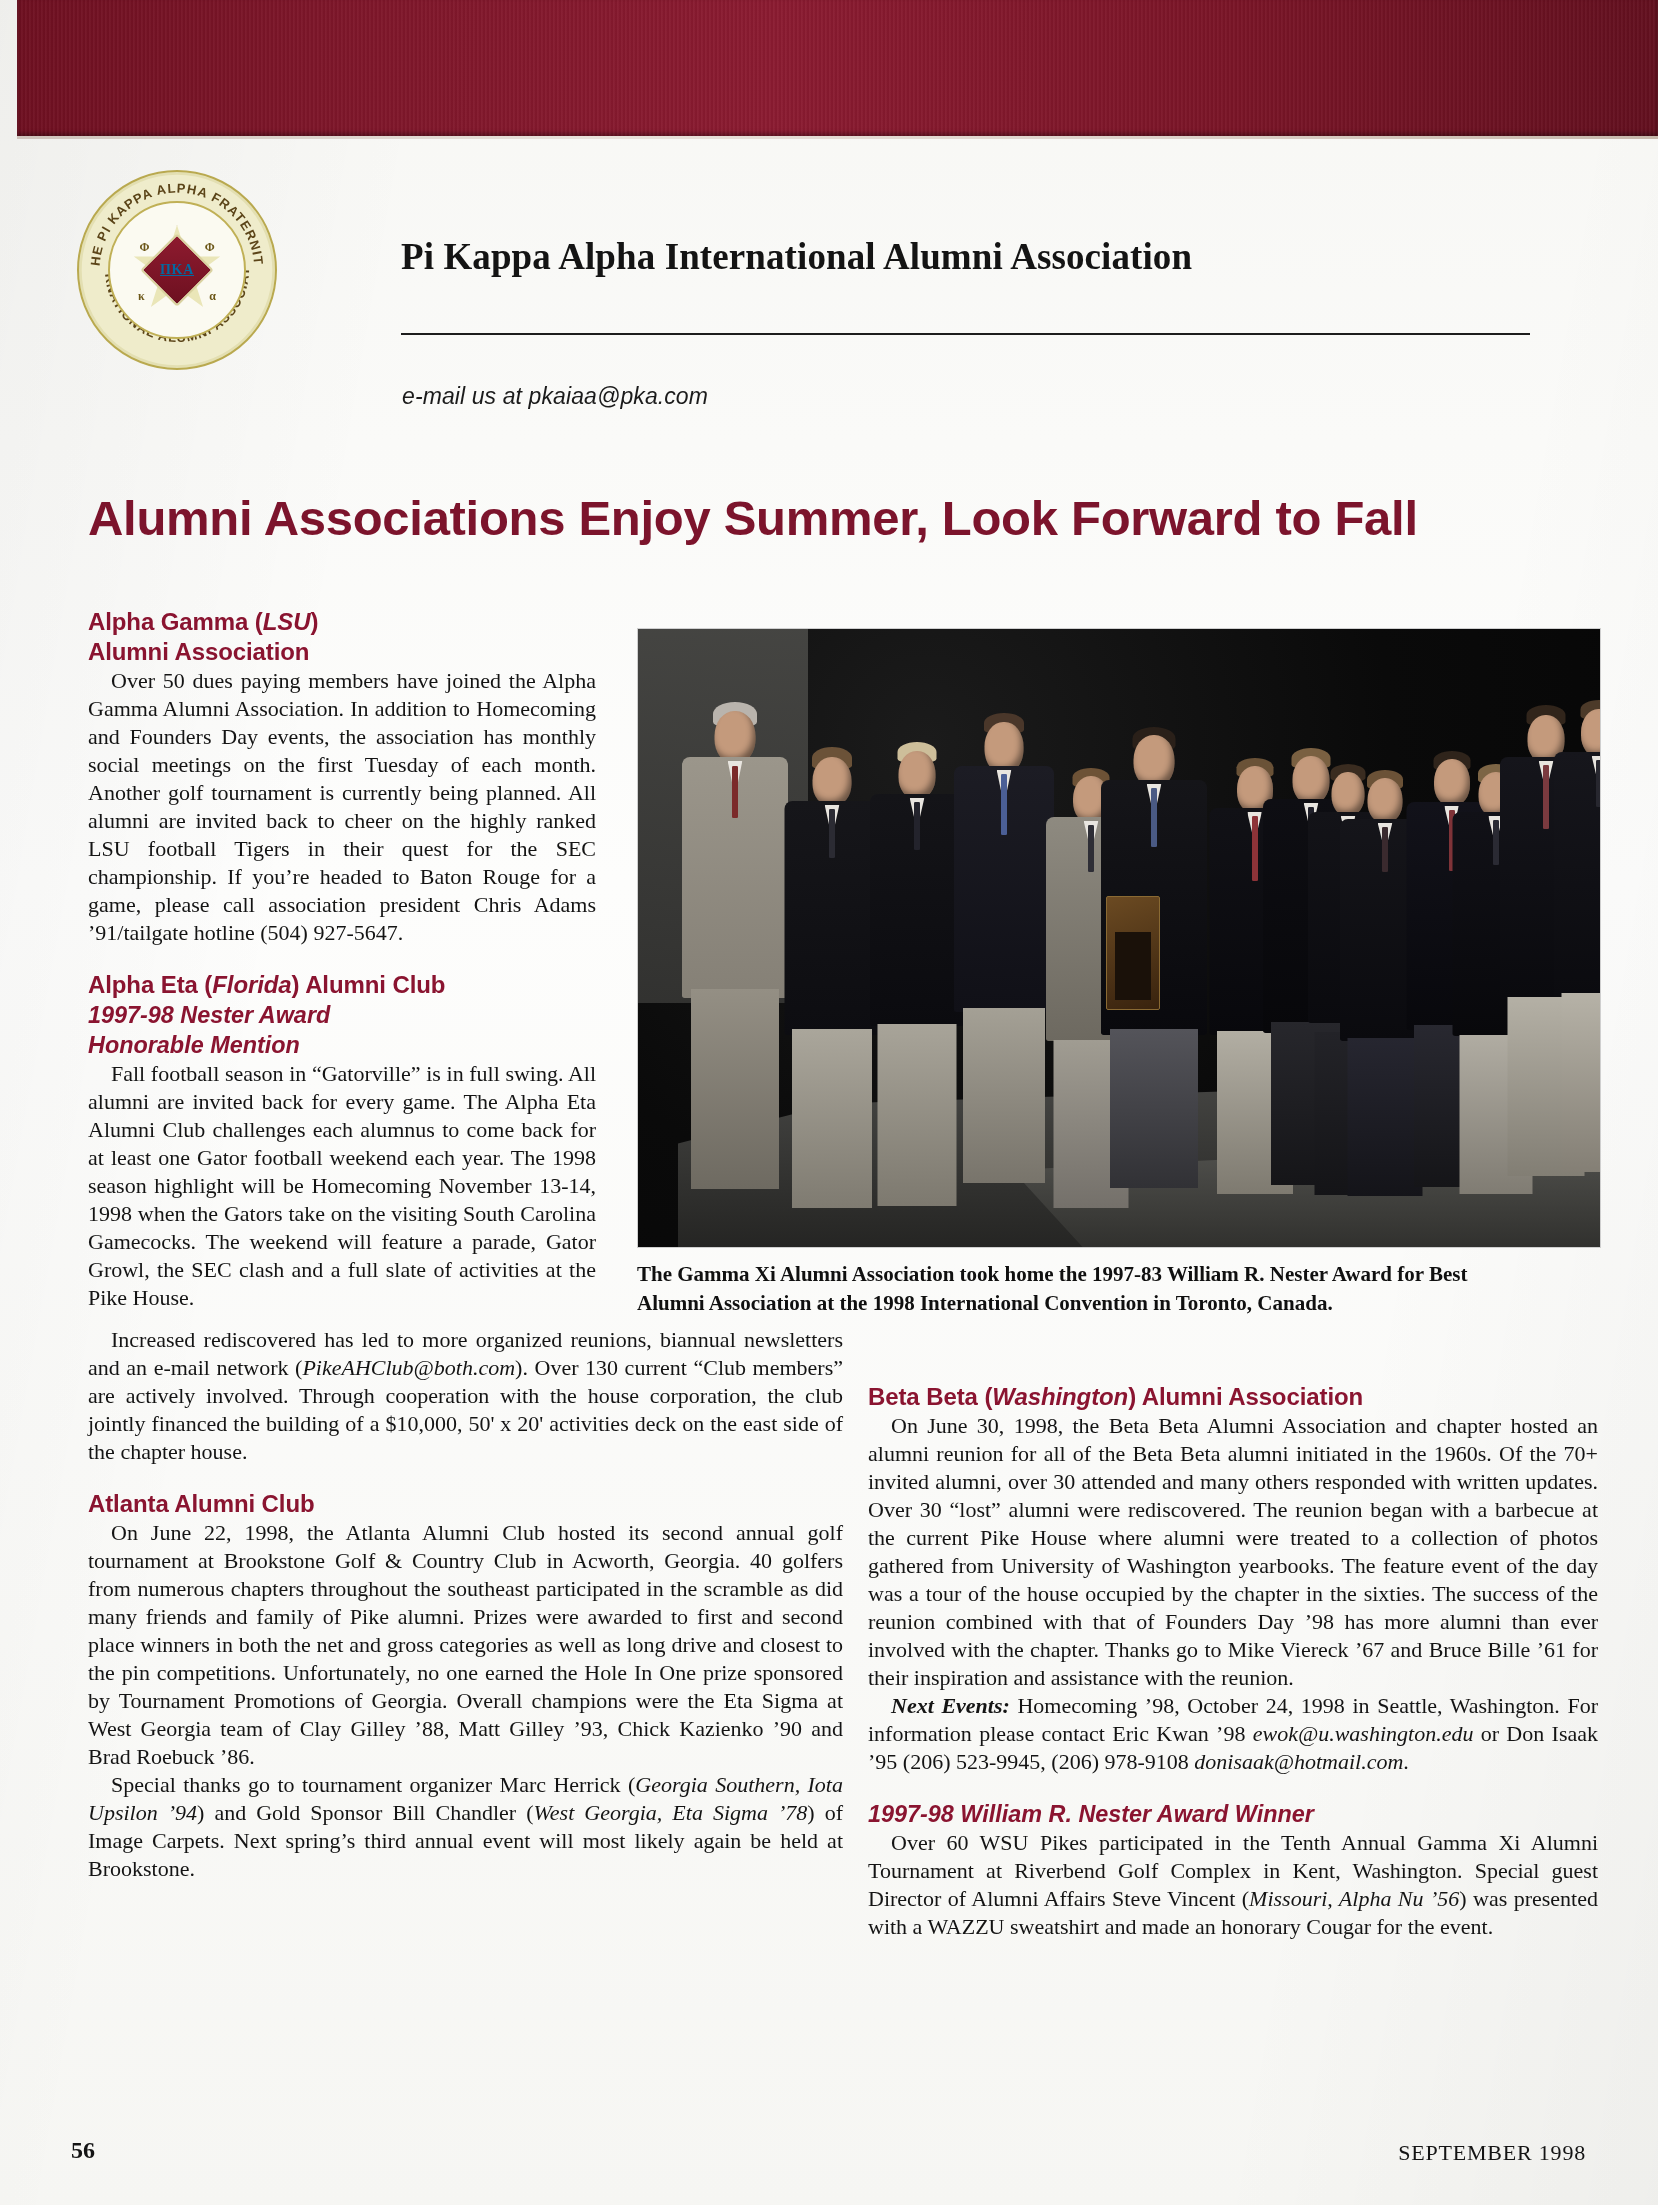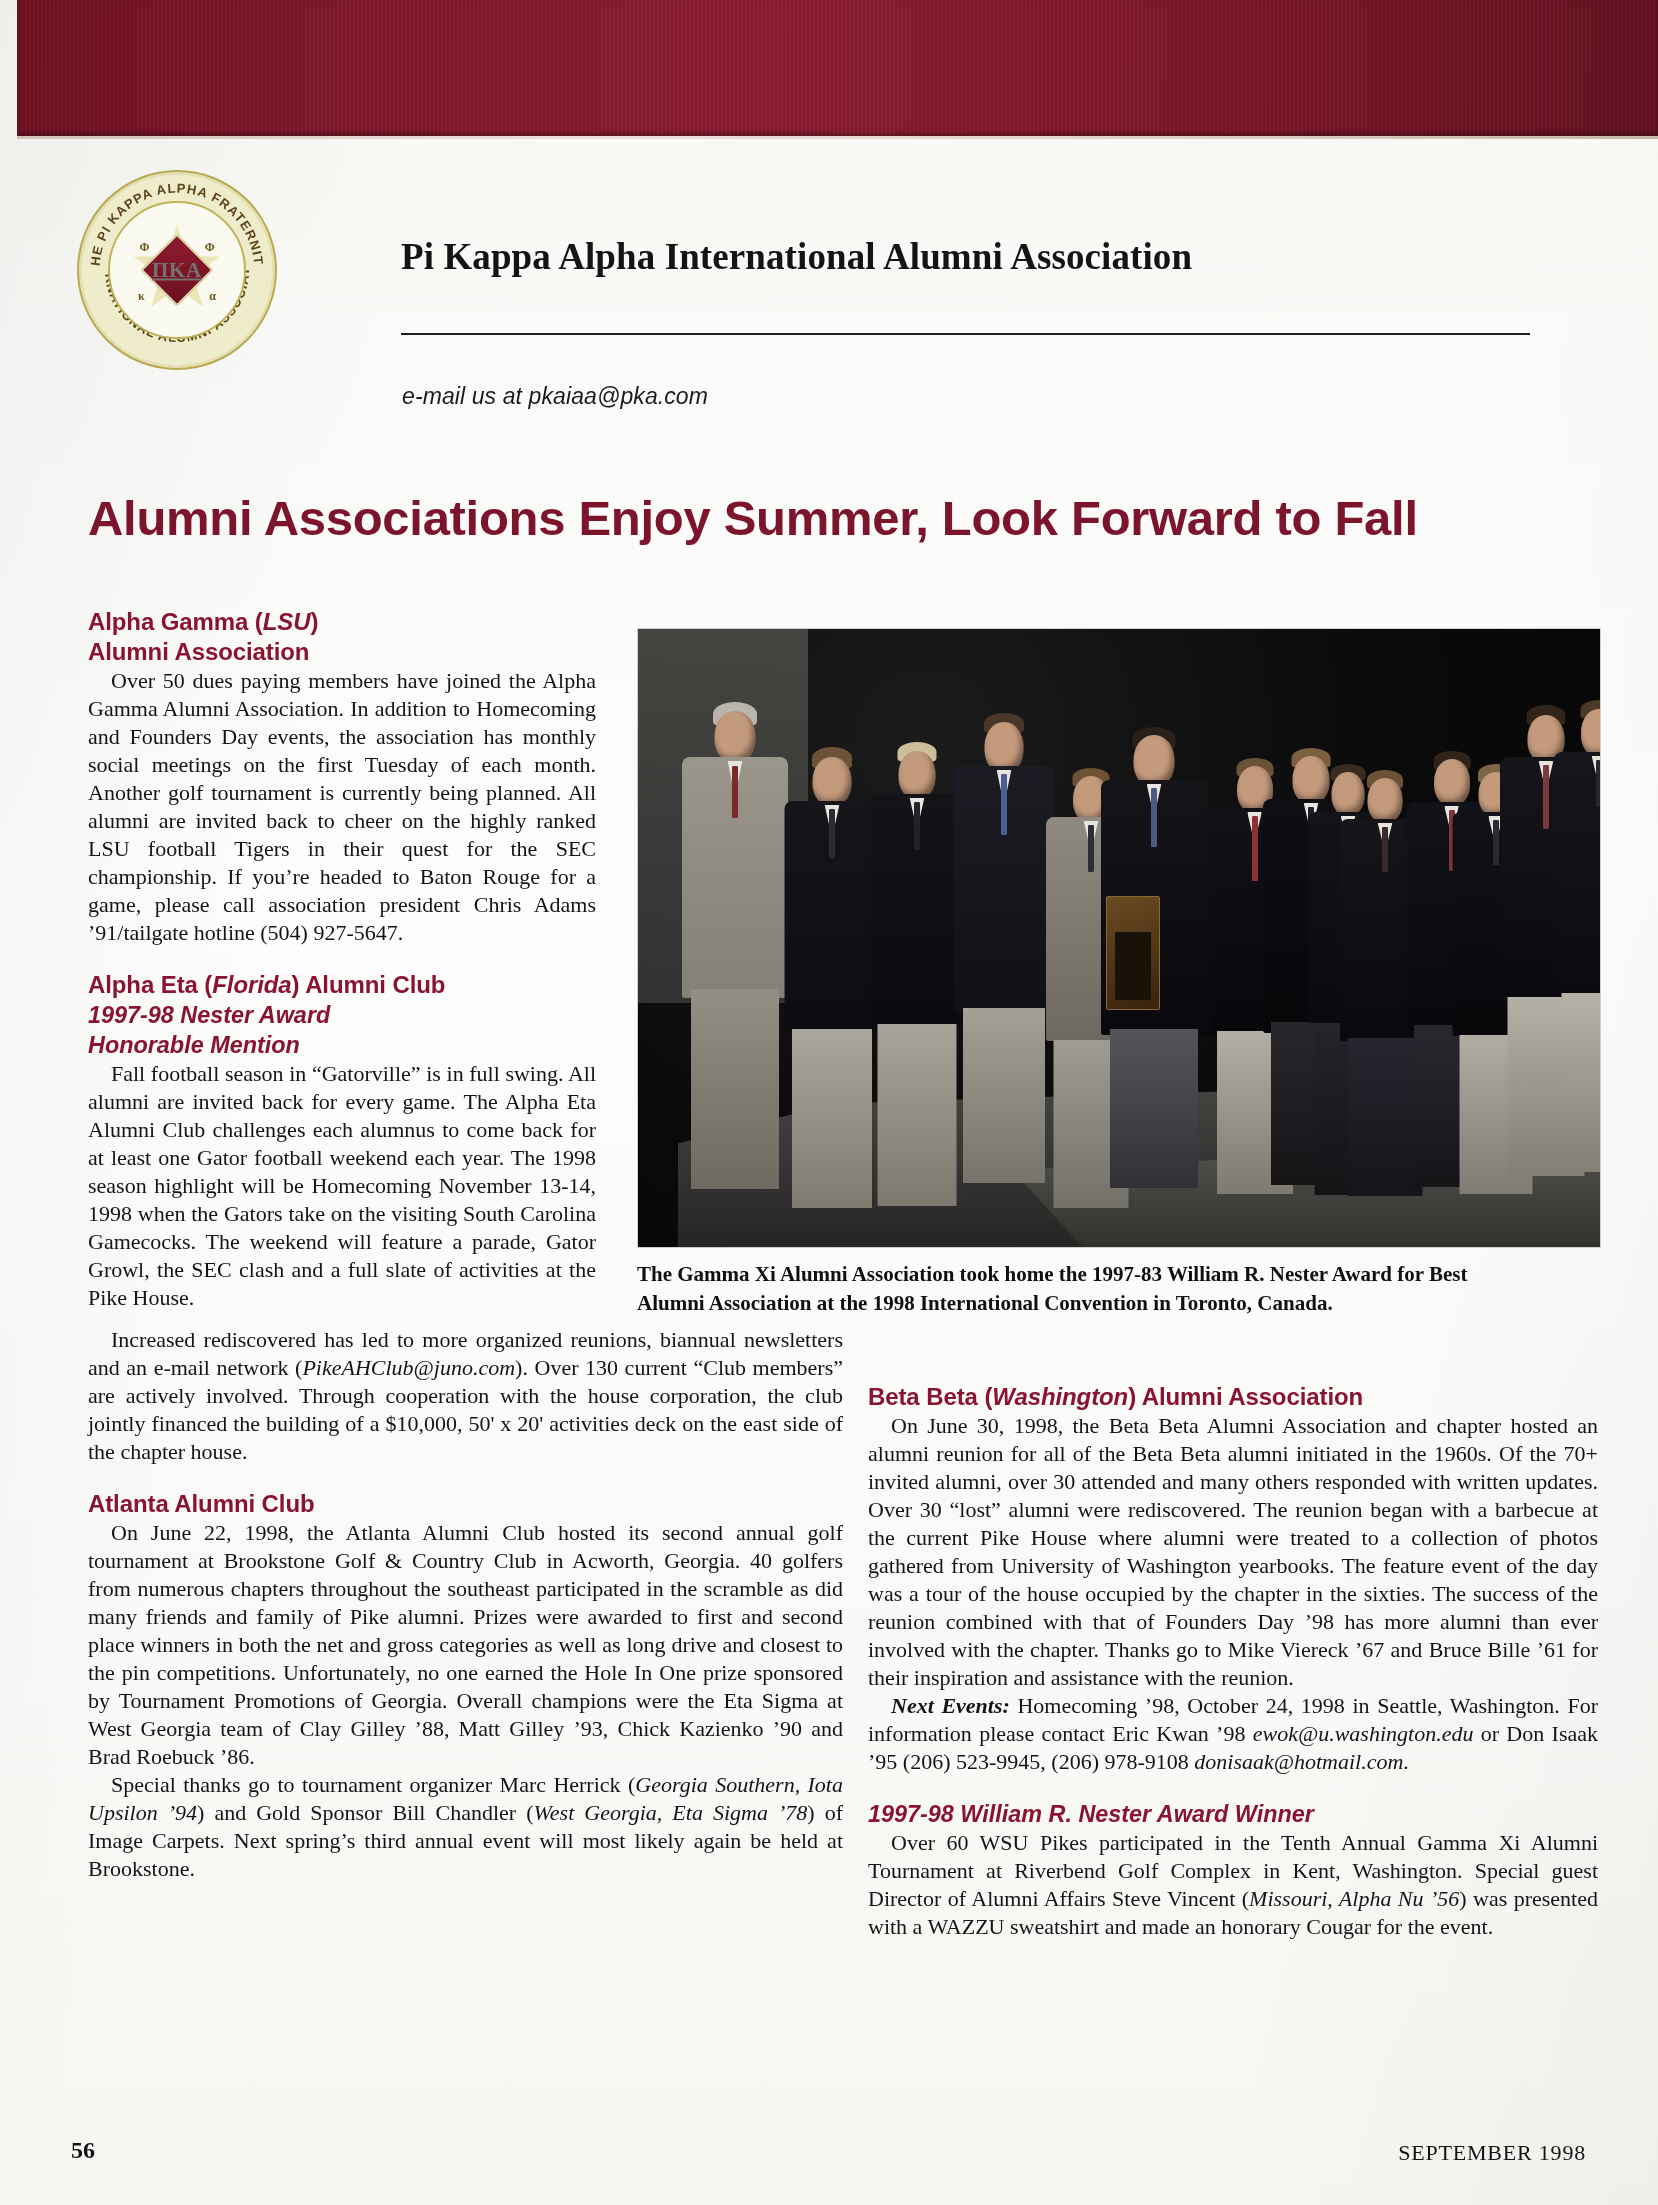--- a/index.html
+++ b/index.html
@@ -137,23 +137,23 @@
     height: 48px;
     background: linear-gradient(135deg, #8e1b2f, #6d1020);
     border: 2px solid #d9d2a0;
     border-radius: 3.3px;
   }
   .seal-diamond-label {
     position: absolute;
     left: 50%;
     top: 50%;
     transform: translate(-50%,-50%);
-    color: #737373;
-    font-family: "Liberation Serif", serif;
-    font-size: 21px;
+    color: #0369a1;
+    font-family: "Liberation Serif", serif;
+    font-size: 14px;
     font-weight: bold;
     letter-spacing: 0.7px;
     white-space: nowrap;
     text-decoration: underline;
   }
   .seal-greek {
     position: absolute;
     color: #6c5718;
     font-family: "Liberation Serif", serif;
     font-size: 12px;
@@ -621,21 +621,21 @@
     <div class="sec-head">
       <span>Alpha Eta (</span><span class="it">Florida</span><span>) Alumni Club</span>
     </div>
     <div class="sec-sub">1997-98 Nester Award</div>
     <div class="sec-sub">Honorable Mention</div>
     <p class="body-p">Fall football season in “Gatorville” is in full swing. All alumni are invited back for every game. The Alpha Eta Alumni Club challenges each alumnus to come back for at least one Gator football weekend each year. The 1998 season highlight will be Homecoming November 13-14, 1998 when the Gators take on the visiting South Carolina Gamecocks. The weekend will feature a parade, Gator Growl, the SEC clash and a full slate of activities at the Pike House.</p>
   </div>
 
   <div id="col-left-wide">
     <p class="body-p">
-      <span>Increased rediscovered has led to more organized reunions, biannual newsletters and an e-mail network (</span><i>PikeAHClub@juno.com</i><span>). Over 130 current “Club members” are actively involved. Through cooperation with the house corporation, the club jointly financed the building of a $10,000, 50' x 20' activities deck on the east side of the chapter house.</span>
+      <span>Increased rediscovered has led to more organized reunions, biannual newsletters and an e-mail network (</span><i>PikeAHClub@both.com</i><span>). Over 130 current “Club members” are actively involved. Through cooperation with the house corporation, the club jointly financed the building of a $10,000, 50' x 20' activities deck on the east side of the chapter house.</span>
     </p>
 
     <div class="spacer-md"></div>
 
     <div class="sec-head">Atlanta Alumni Club</div>
     <p class="body-p">On June 22, 1998, the Atlanta Alumni Club hosted its second annual golf tournament at Brookstone Golf &amp; Country Club in Acworth, Georgia. 40 golfers from numerous chapters throughout the southeast participated in the scramble as did many friends and family of Pike alumni. Prizes were awarded to first and second place winners in both the net and gross categories as well as long drive and closest to the pin competitions. Unfortunately, no one earned the Hole In One prize sponsored by Tournament Promotions of Georgia. Overall champions were the Eta Sigma at West Georgia team of Clay Gilley ’88, Matt Gilley ’93, Chick Kazienko ’90 and Brad Roebuck ’86.</p>
     <p class="body-p">
       <span>Special thanks go to tournament organizer Marc Herrick (</span><i>Georgia Southern, Iota Upsilon ’94</i><span>) and Gold Sponsor Bill Chandler (</span><i>West Georgia, Eta Sigma ’78</i><span>) of Image Carpets. Next spring’s third annual event will most likely again be held at Brookstone.</span>
     </p>
   </div>

